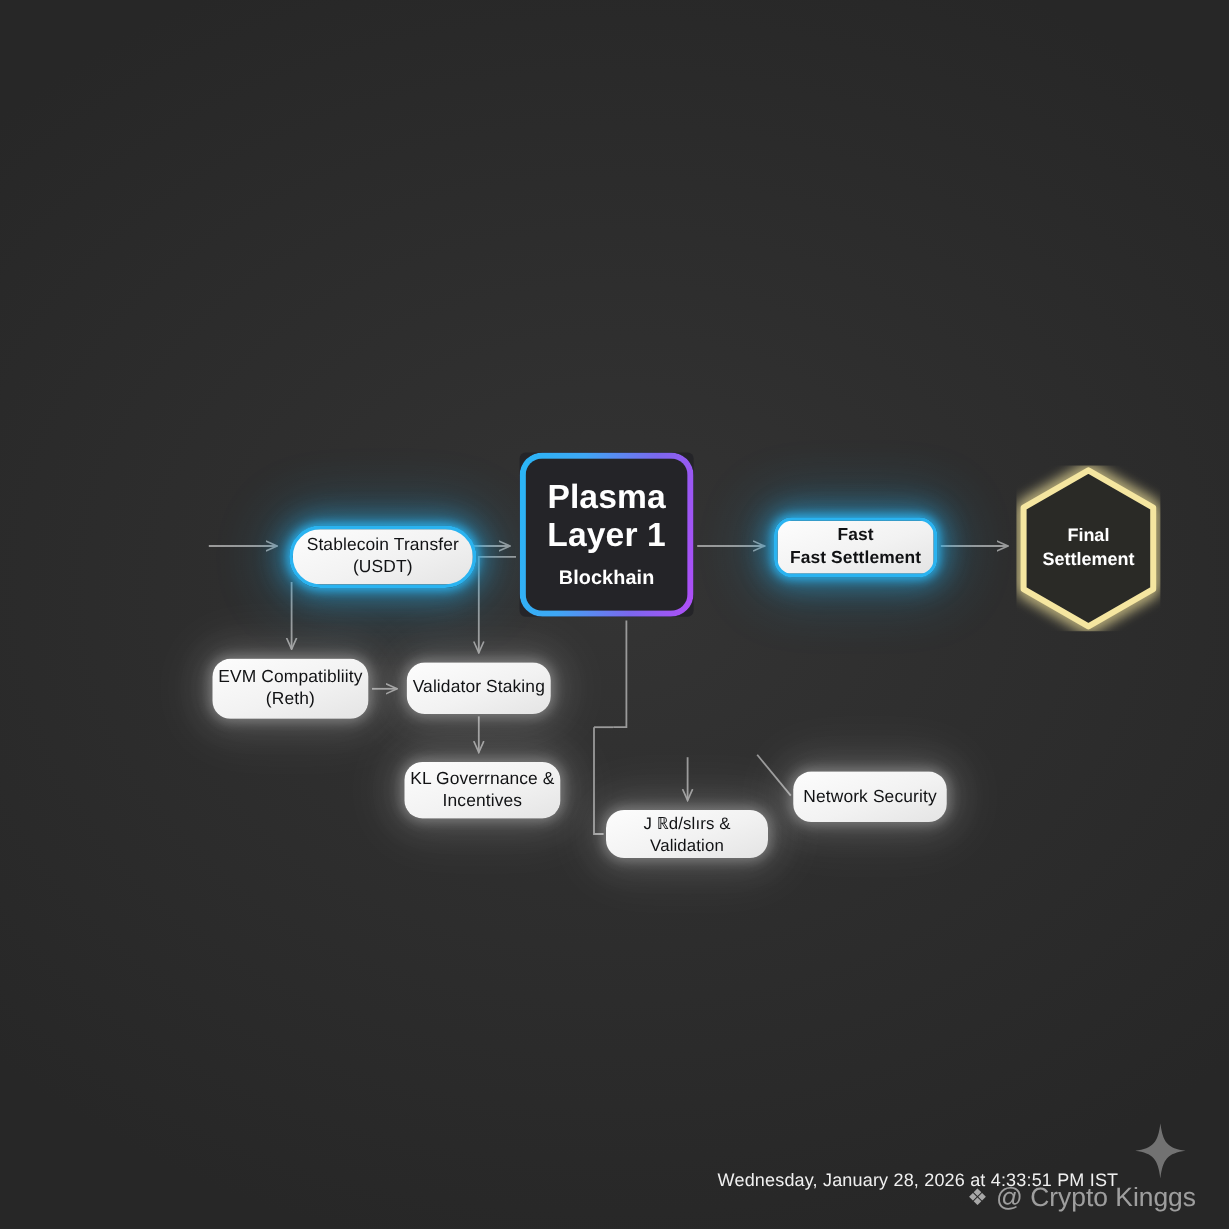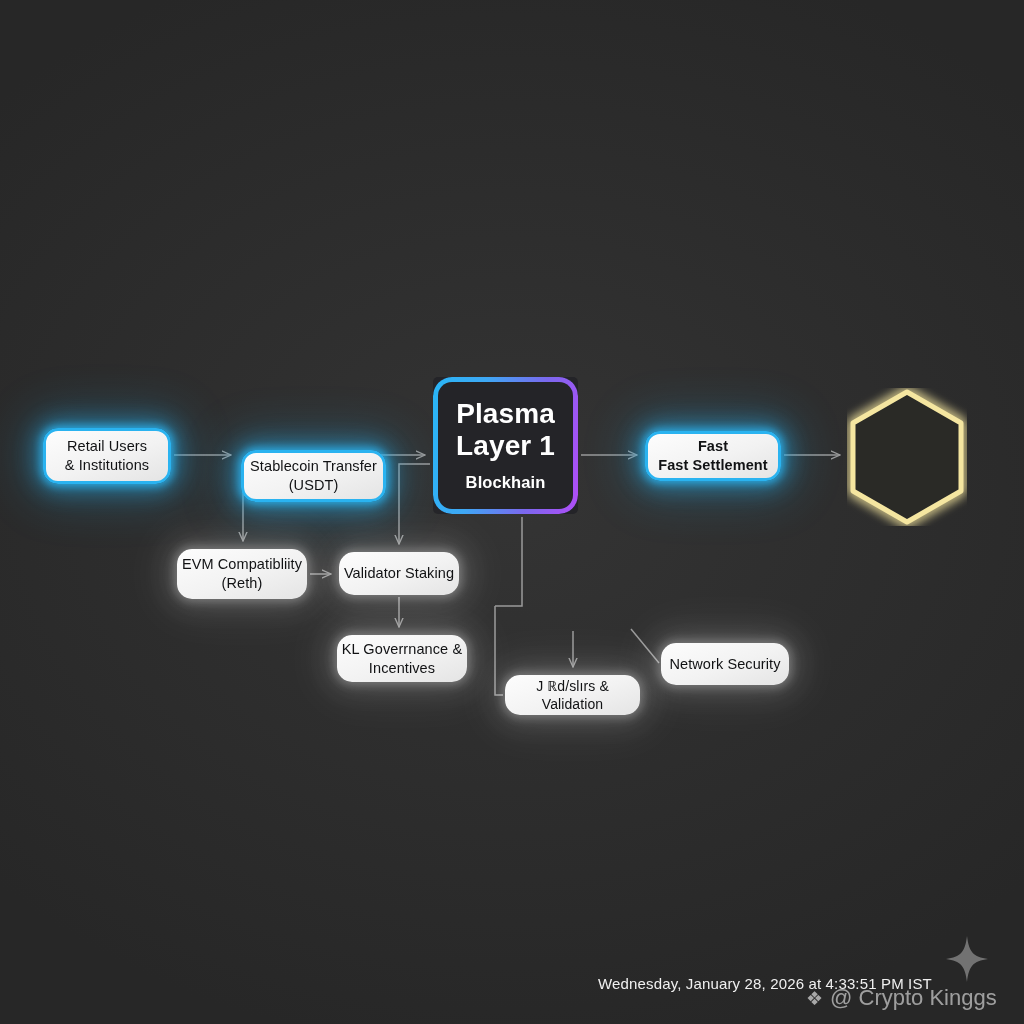--- a/index.html
+++ b/index.html
@@ -208,26 +208,22 @@
       <path d="M 522 517 L 522 606 L 511 606"></path>
       <path d="M 495 606 L 495 695 L 503 695"></path>
       <path d="M 511 606 L 495 606"></path>
 
       <path d="M 573 631 L 573 667" marker-end="url(#arrow)"></path>
 
       <path d="M 631 629 L 659 663"></path>
     </g>
   </svg>
 
-  <div class="node blue" style="left:43px; top:428px; width:128px; height:56px;">
-    <span>Retail Users</span>
-    <span class="l2">&amp; Institutions</span>
-  </div>
-
-  <div class="node blue" style="left:241px; top:450px; width:145px; height:52px;">
+
+  <div class="node blue" style="left:241px; top:438px; width:156px; height:52px;border-radius:26px;">
     <span>Stablecoin Transfer</span>
     <span class="l2">(USDT)</span>
   </div>
 
   <div class="node central" style="left:433px; top:377px; width:145px; height:137px; position:absolute;">
     <div class="grad-ring"></div>
     <div class="c-main">Plasma</div>
     <div class="c-main">Layer 1</div>
     <div class="c-sub">Blockhain</div>
   </div>
@@ -243,20 +239,24 @@
         <feGaussianBlur stdDeviation="6" result="b"></feGaussianBlur>
         <feMerge>
           <feMergeNode in="b"></feMergeNode>
           <feMergeNode in="b"></feMergeNode>
           <feMergeNode in="SourceGraphic"></feMergeNode>
         </feMerge>
       </filter>
     </defs>
     <polygon points="60,4 114,35 114,103 60,134 6,103 6,35" fill="#2a2a26" stroke="#f5e6a0" stroke-width="5" stroke-linejoin="round" filter="url(#hexglow)"></polygon>
   </svg>
+  <div id="hex-label">
+    <span>Final</span>
+    <span class="l2">Settlement</span>
+  </div>
 
   <div class="node plain" style="left:339px; top:552px; width:120px; height:43px;">
     <span>Validator Staking</span>
   </div>
 
   <div class="node plain" style="left:177px; top:549px; width:130px; height:50px;">
     <span>EVM Compatibliity</span>
     <span class="l2">(Reth)</span>
   </div>
 

